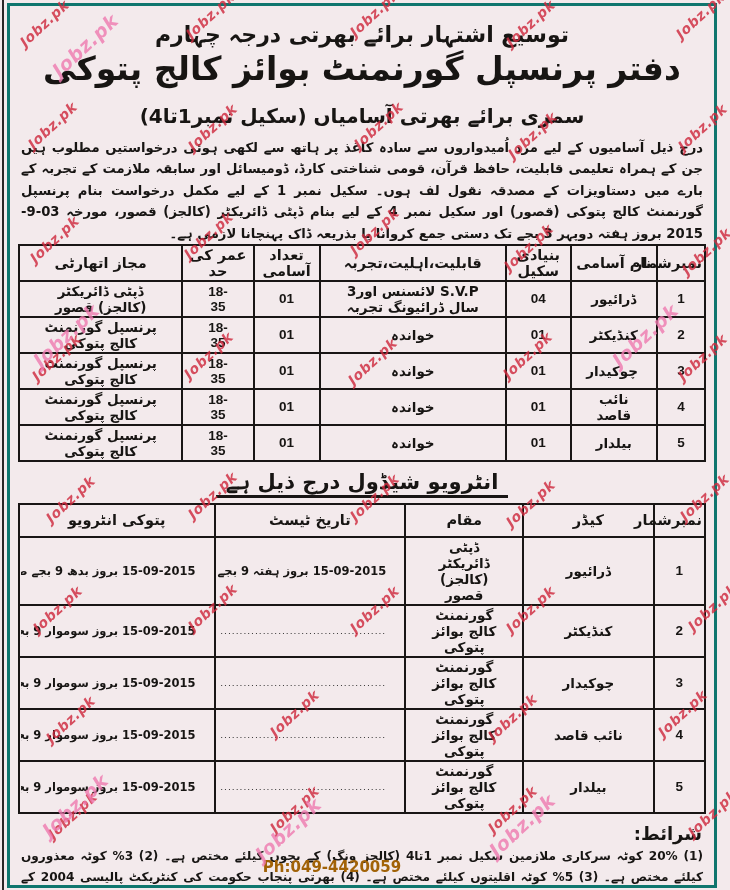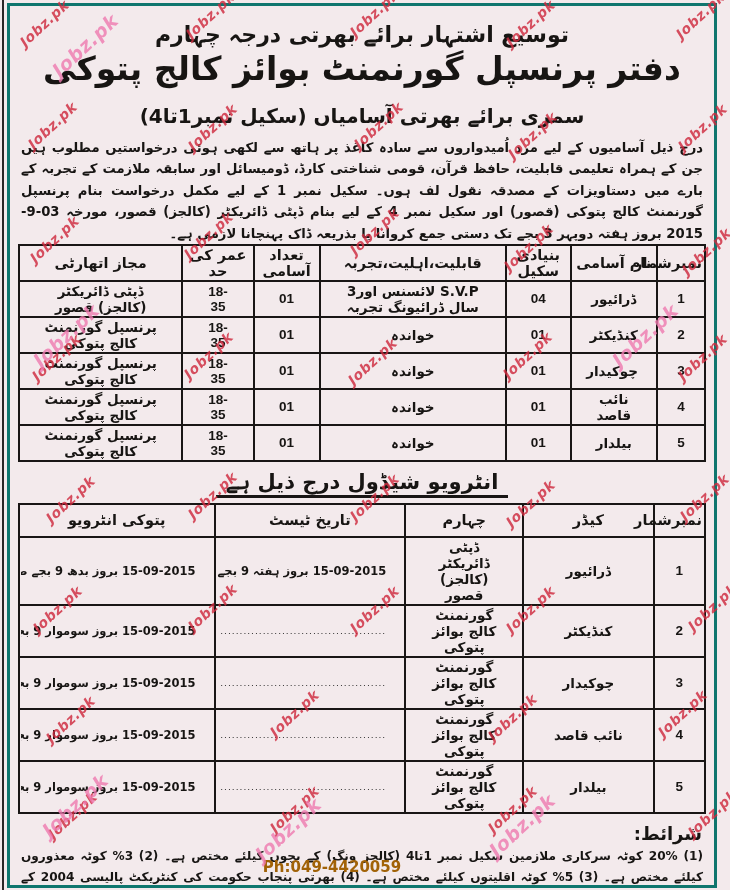--- a/index.html
+++ b/index.html
@@ -163,21 +163,21 @@
       <col style="width:7.5%">
         <col style="width:19%">
         <col style="width:17.2%">
       <col style="width:27.8%">
         <col style="width:28.5%">
     </colgroup>
     <thead>
       <tr>
         <th>نمبرشمار</th>
         <th>کیڈر</th>
-        <th>چہارم</th>
+        <th>مقام</th>
         <th>تاریخ ٹیسٹ</th>
         <th>پتوکی انٹرویو</th>
       </tr>
     </thead>
     <tbody>
       <tr>
         <td class="num">1</td>
         <td class="urdu">ڈرائیور</td>
         <td class="urdu">ڈپٹی ڈائریکٹر (کالجز) قصور</td>
         <td class="date">15-09-2015 بروز ہفتہ 9 بجے صبح</td>

